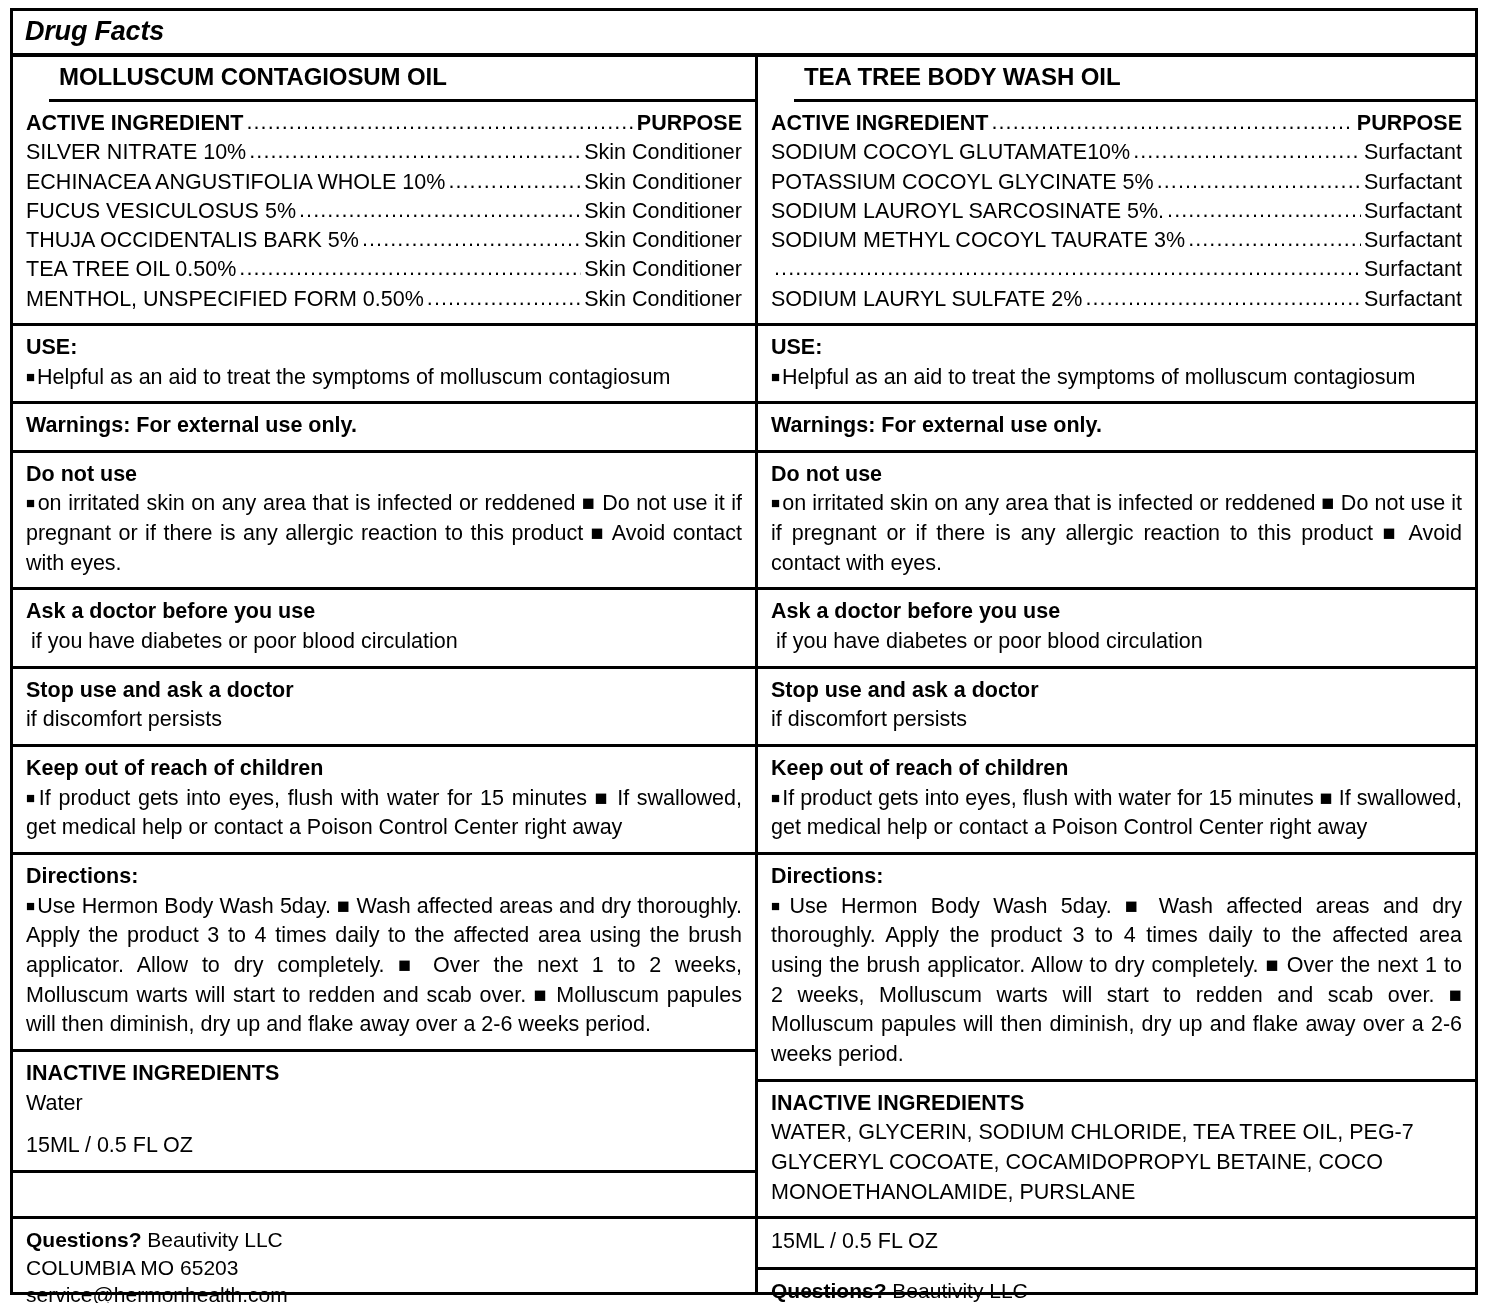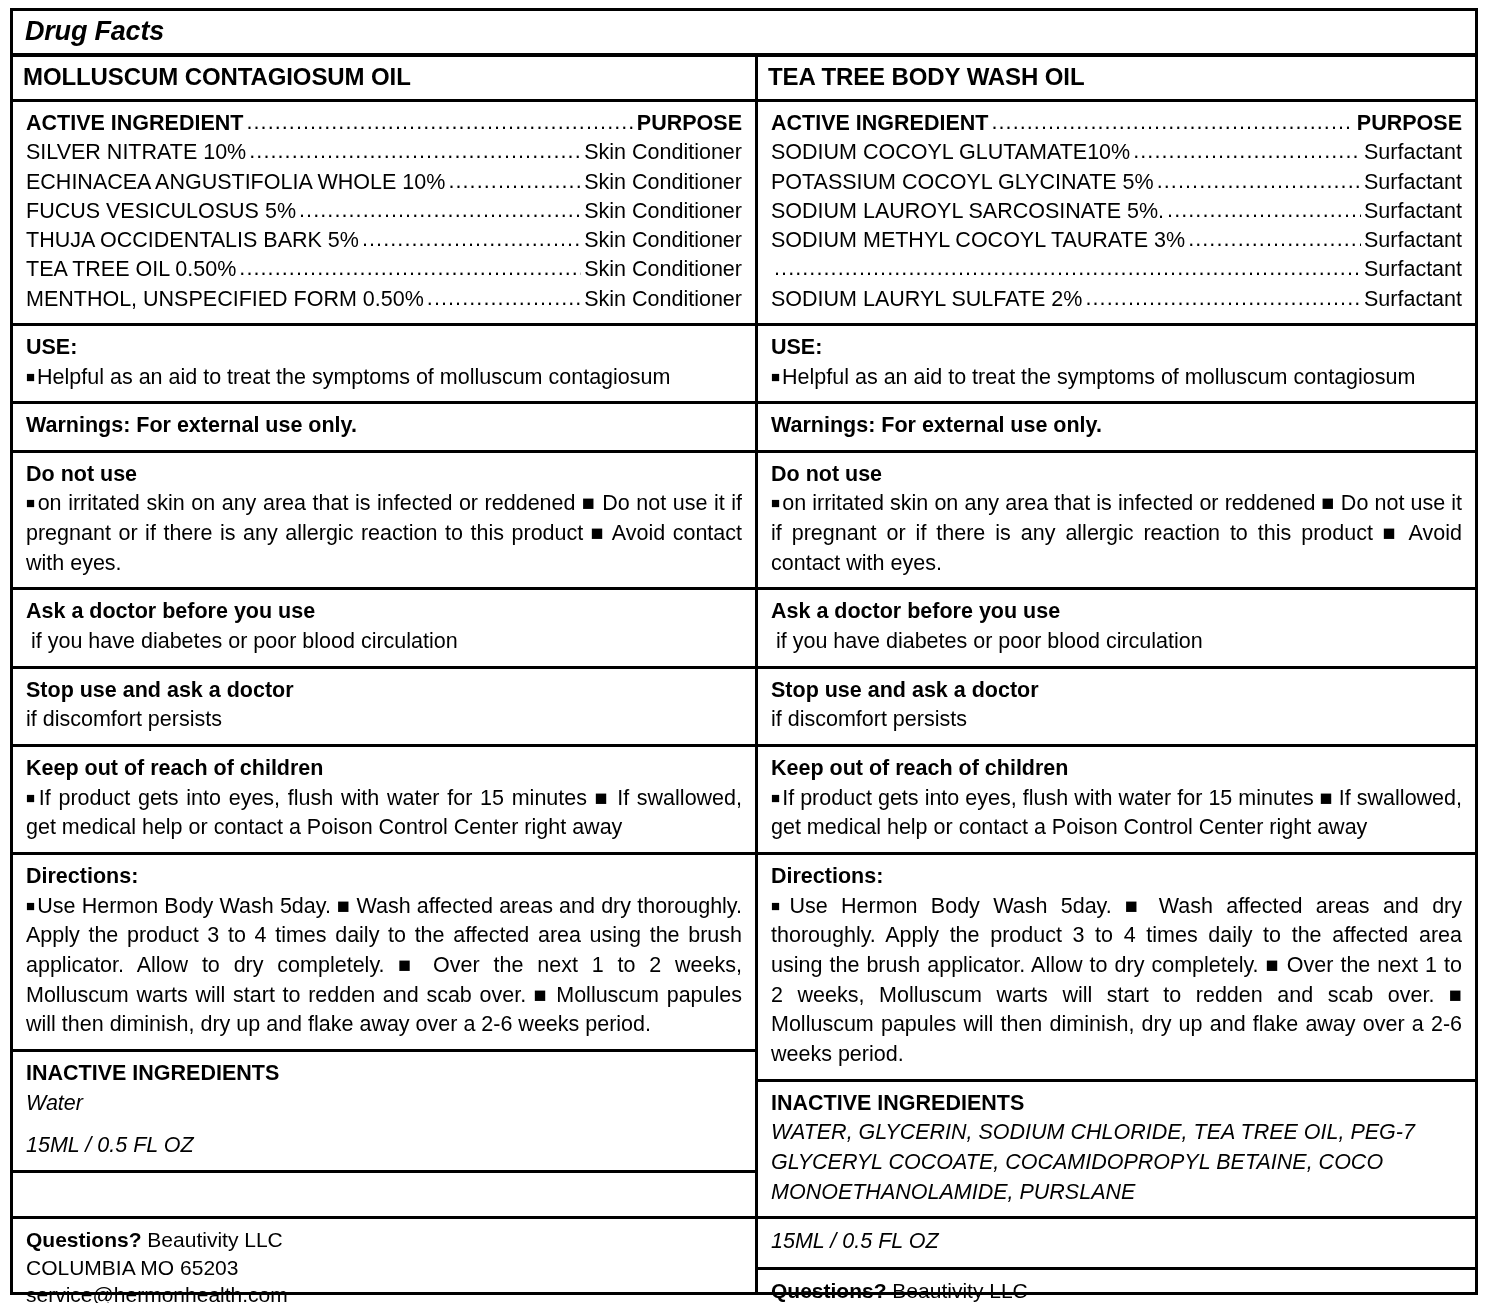--- a/index.html
+++ b/index.html
@@ -66,21 +66,21 @@
   }
   .sec.last { border-bottom: none; }
   .sec.grow { flex: 1 1 auto; }
 
   .prodname {
     font-weight: bold;
     font-size: 24px;
     line-height: 1.12;
     letter-spacing: -0.1px;
   }
-  .sec.prod { padding: 7px 13px 8px 10px; }
+  .sec.prod { padding: 7px 13px 8px 10px; margin-left: 36px; }
 
   
   .airow {
     display: flex;
     align-items: baseline;
     font-size: 21.5px;
     line-height: 1.36;
     white-space: nowrap;
   }
   .airow .nm { flex: 0 0 auto; }
@@ -107,21 +107,20 @@
     font-size: 21.5px;
     line-height: 1.38;
   }
   .tx.just { text-align: justify; }
   .bq { font-size: 15px; position: relative; top: -2px; padding-right: 2px; }
   .indent1 { padding-left: 5px; }
 
   .plain {
     font-size: 21.5px;
     line-height: 1.38;
-    font-style: italic;
   }
   .gap { height: 13px; }
 
   .sec.empty { min-height: 46px; }
   .sec.vol { padding: 8px 13px 10px 13px; }
 
   .contact .ln { font-size: 21px; line-height: 1.32; }
   .contact .ln b { font-weight: bold; }
 </style>
 </head>

